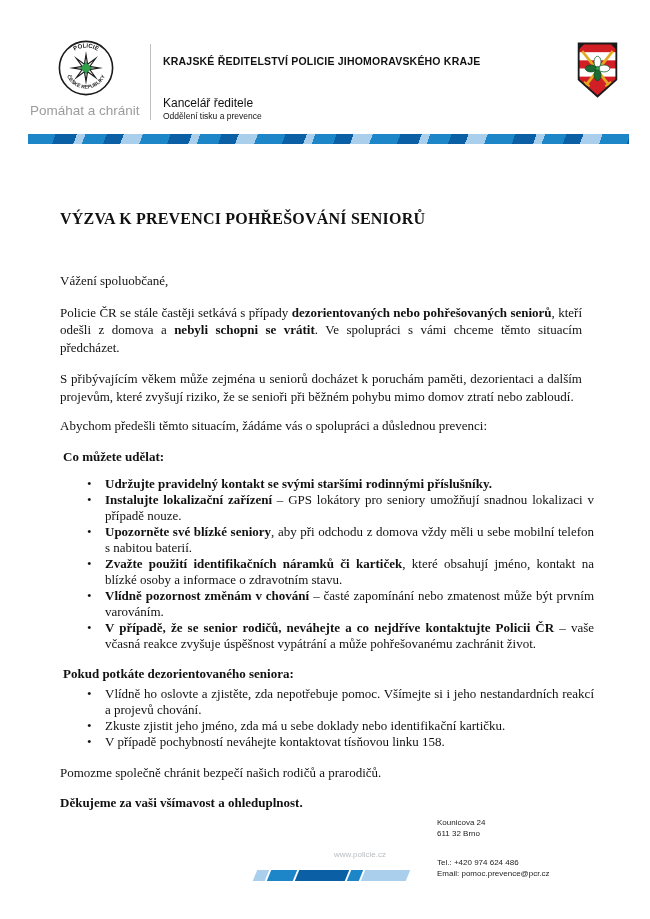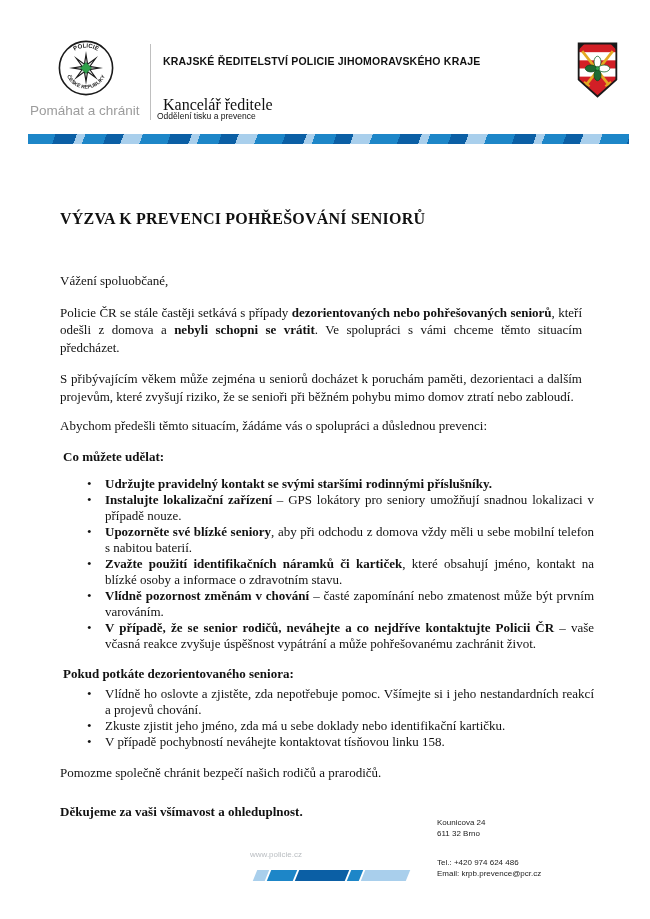--- a/index.html
+++ b/index.html
@@ -19,24 +19,24 @@
     font-size:13.5px;color:#9c9c9c;text-align:center;white-space:nowrap;
   }
   .hdr-divider{position:absolute;left:150px;top:44px;width:1px;height:76px;background:#bfbfbf;}
   .org-name{
     position:absolute;left:163px;top:55px;width:400px;
     font-family:"Liberation Sans", sans-serif;
     font-weight:bold;font-size:10.5px;letter-spacing:0.2px;color:#111;
   }
   .office-name{
     position:absolute;left:163px;top:96px;
-    font-family:Liberation Serif, serif;font-size:16px;color:#111;
+    font-family:Liberation Sans, sans-serif;font-size:12px;color:#111;
   }
   .dept-name{
-    position:absolute;left:157px;top:111px;
+    position:absolute;left:163px;top:111px;
     font-family:"Liberation Sans", sans-serif;font-size:8.5px;color:#111;
   }
   .crest{position:absolute;left:577px;top:42px;width:41px;height:56px;}
   .top-ribbon{
     position:absolute;left:28px;right:21px;top:134px;height:10px;
     background:repeating-linear-gradient(110deg,
       #1d86c8 0px,#1d86c8 26px,
       #0b5fa5 26px,#0b5fa5 46px,
       #a9cfec 46px,#a9cfec 54px,
       #1d86c8 54px,#1d86c8 74px,
@@ -58,33 +58,33 @@
   .para-p3{margin:12px 0 0 0;}
   .sec-head{margin:13px 0 0 3px;font-weight:bold;text-align:left;}
   ul.blist{margin:11px 0 0 0;padding:0;list-style:none;line-height:16px;}
   ul.blist2{margin:3px 0 0 0;}
   ul.blist li{position:relative;padding-left:45px;margin:0;}
   ul.blist li::before{
     content:"\2022";position:absolute;left:27px;top:0;
     font-size:13px;
   }
   .closing1{margin:14px 0 0 0;text-align:left;}
-  .closing2{margin:22px 0 0 0;font-weight:bold;text-align:left;}
+  .closing2{margin:13px 0 0 0;font-weight:bold;text-align:left;}
   
   .footer-address{
     position:absolute;left:437px;top:817px;
     font-family:"Liberation Sans", sans-serif;font-size:8px;line-height:11px;color:#222;
   }
   .footer-contact{
     position:absolute;left:437px;top:857px;
     font-family:"Liberation Sans", sans-serif;font-size:8px;line-height:11px;color:#222;
   }
   .footer-web{
     position:absolute;left:250px;top:850px;width:136px;
-    font-family:"Liberation Sans", sans-serif;font-size:8px;color:#b9bdc1;text-align:left;
+    font-family:"Liberation Sans", sans-serif;font-size:8px;color:#b9bdc1;text-align:right;
   }
   .footer-ribbon{
     position:absolute;left:255px;top:870px;height:11px;display:flex;
   }
   .footer-ribbon .seg{height:11px;transform:skewX(-22deg);}
   .seg-1{width:12px;background:#a9cfec;}
   .seg-2{width:26px;background:#1d86c8;margin-left:2px;}
   .seg-3{width:50px;background:#0b5fa5;margin-left:2px;}
   .seg-4{width:12px;background:#1d86c8;margin-left:2px;}
   .seg-5{width:45px;background:#a9cfec;margin-left:2px;}
@@ -193,16 +193,16 @@
   <div class="footer-ribbon">
     <div class="seg seg-1"></div>
     <div class="seg seg-2"></div>
     <div class="seg seg-3"></div>
     <div class="seg seg-4"></div>
     <div class="seg seg-5"></div>
   </div>
 
   <div class="footer-contact">
     <div>Tel.: +420 974 624 486</div>
-    <div>Email: krpb.prevence@pcr.cz</div>
+    <div>Email: pomoc.prevence@pcr.cz</div>
   </div>
 
 </div>
 
 </body></html>

